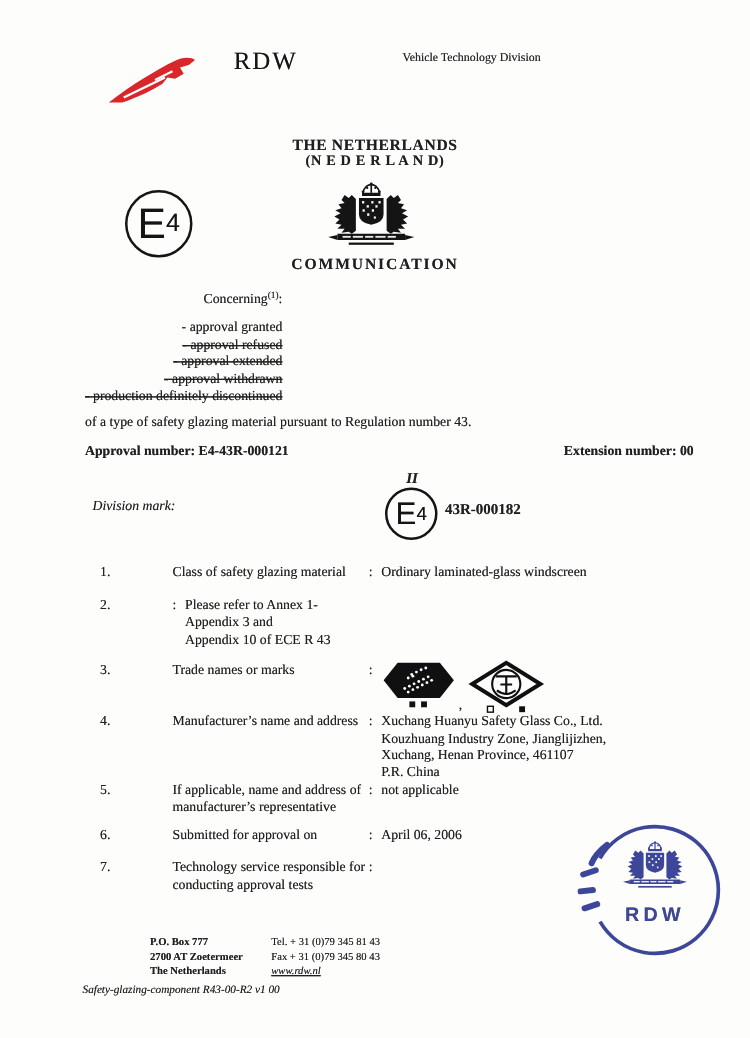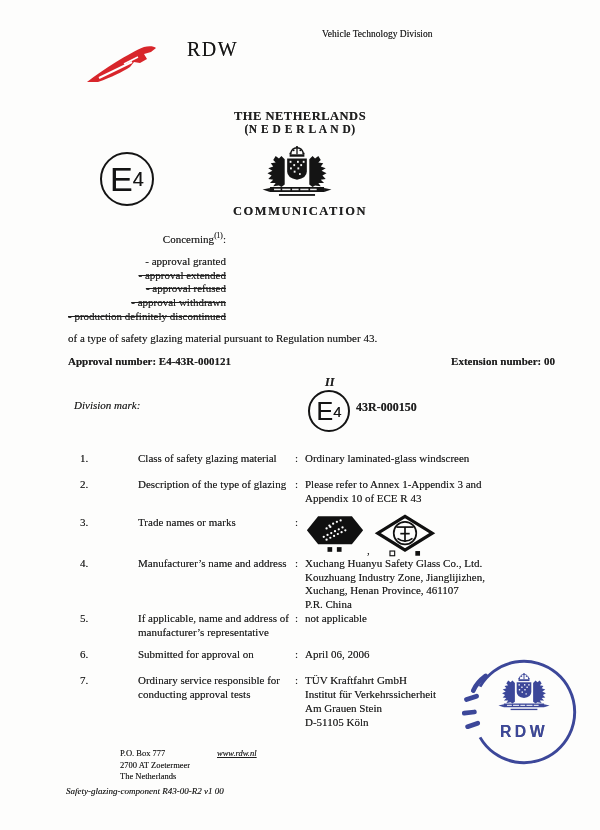--- a/index.html
+++ b/index.html
@@ -10,21 +10,21 @@
     text-shadow:0 0 .35px rgba(40,40,40,.65);
     padding-left:43px;
   }
   .abs{position:absolute;}
   .pre{white-space:pre-line;}
   .b{font-weight:bold;}
   .i{font-style:italic;}
   .center{text-align:center;}
   
   .wordmark{left:187px;top:38px;font-size:20px;letter-spacing:1.5px;color:#151515;}
-  .division{left:322px;top:29px;font-size:9.5px;color:#222;}
+  .division{left:322px;top:42px;font-size:9.5px;color:#222;}
   
   .country{left:150px;top:109px;width:300px;font-size:12.5px;letter-spacing:.5px;}
   .native{left:150px;top:123px;width:300px;font-size:11.5px;letter-spacing:.5px;font-weight:bold;}
   .communication{left:150px;top:204px;width:300px;font-size:12.5px;letter-spacing:1.5px;}
   
   .ecircle{border:2.4px solid #141414;border-radius:50%;display:flex;align-items:center;justify-content:center;background:transparent;font-family:"Liberation Sans",sans-serif;color:#141414;}
   .ecircle-big{left:100px;top:152px;width:50px;height:50px;}
   .ecircle-big .eb{font-size:34px;line-height:1;font-weight:400;}
   .ecircle-big .es{font-size:20px;line-height:1;}
   .ecircle-sm{left:308px;top:390px;width:38px;height:38px;}
@@ -49,21 +49,21 @@
   .row:nth-child(2){margin-bottom:10px;}
   .row:nth-child(3){margin-bottom:4px;height:38px;}
   .row:nth-child(4){margin-bottom:1px;line-height:13.5px;}
   .row:nth-child(5){margin-bottom:8px;line-height:13.5px;}
   .row:nth-child(6){margin-bottom:12px;}
   .val{display:flex;}
   .colon{width:10px;flex:0 0 10px;}
   .logos{display:flex;align-items:flex-start;gap:6px;margin-top:-2px;}
   .logos .sep{font-size:11px;align-self:flex-end;margin:0 -2px 2px -4px;}
   
-  .f-addr{left:120px;top:748px;font-size:8.5px;line-height:11.5px;}
+  .f-addr{left:120px;top:748px;font-size:8.5px;line-height:11.5px;font-weight:bold;}
   .f-contact{left:217px;top:748px;font-size:8.5px;line-height:11.5px;}
   .f-web{text-decoration:underline;font-style:italic;}
   .f-tagline{left:322px;top:747px;font-size:12.5px;}
   .f-ref{left:66px;top:786px;font-size:9px;}
   .f-page{left:452px;top:832px;font-size:10px;}
   
   .stamp{left:462px;top:650px;width:124px;height:124px;color:#2e3a92;opacity:.93;}
   svg{display:block;}
 </style>
 </head>
@@ -132,52 +132,51 @@
     <use href="#arms-g"></use>
   </svg>
 
   <div class="abs communication center b">COMMUNICATION</div>
 
   <div class="abs concerning">
     <div class="head">
       <span>Concerning</span><sup>(1)</sup><span>:</span>
     </div>
     <div>- approval granted</div>
+    <div class="struck">- approval refused</div>
     <div class="struck">- approval extended</div>
-    <div class="struck">- approval refused</div>
     <div class="struck">- approval withdrawn</div>
     <div class="struck">- production definitely discontinued</div>
   </div>
   <div class="abs subject">of a type of safety glazing material pursuant to Regulation number 43.</div>
 
   <div class="abs appnum b">Approval number: E4-43R-000121</div>
   <div class="abs extnum b">Extension number: 00</div>
 
   <div class="abs marklabel i">Division mark:</div>
   <div class="abs roman b i">II</div>
   <div class="abs ecircle ecircle-sm">
     <span class="eb">E</span>
     <span class="es">4</span>
   </div>
-  <div class="abs marknumber b">43R-000150</div>
+  <div class="abs marknumber b">43R-000182</div>
 
   <div class="abs items">
 
     <div class="row">
       <div>1.</div>
       <div class="pre">Class of safety glazing material</div>
       <div class="val">
           <span class="colon">:</span>
         <div class="pre">Ordinary laminated-glass windscreen</div>
         </div>
     </div>
 
     <div class="row">
       <div>2.</div>
-      <div class="pre">Description of the type of glazing</div>
       <div class="val">
           <span class="colon">:</span>
         <div class="pre">Please refer to Annex 1-Appendix 3 and
 Appendix 10 of ECE R 43</div>
         </div>
     </div>
 
     <div class="row">
       <div>3.</div>
       <div class="pre">Trade names or marks</div>
@@ -252,28 +251,24 @@
       <div>6.</div>
       <div class="pre">Submitted for approval on</div>
       <div class="val">
           <span class="colon">:</span>
         <div class="pre">April 06, 2006</div>
         </div>
     </div>
 
     <div class="row">
       <div>7.</div>
-      <div class="pre">Ordinary service responsible for
+      <div class="pre">Technology service responsible for
 conducting approval tests</div>
       <div class="val">
           <span class="colon">:</span>
-        <div class="pre">TÜV Kraftfahrt GmbH
-Institut für Verkehrssicherheit
-Am Grauen Stein
-D-51105 Köln</div>
         </div>
     </div>
 
   </div>
 
   <svg class="abs stamp" viewBox="0 0 110 110">
     <path d="M16,32.5 A45,45 0 1 1 16,77.5" fill="none" stroke="currentColor" stroke-width="2.6"></path>
     <g stroke="currentColor" stroke-width="4.2" stroke-linecap="round" fill="none">
       <path d="M21,23 Q13,29 10,36"></path>
       <path d="M4,44 L13,41"></path>
@@ -283,18 +278,20 @@
     <g transform="translate(28,20) scale(0.54)" fill="currentColor">
       <use href="#arms-g"></use>
     </g>
     <text x="55" y="77" text-anchor="middle" font-size="14" font-weight="bold" letter-spacing="3" fill="currentColor" font-family="Liberation Sans, sans-serif">RDW</text>
   </svg>
 
   <div class="abs f-addr pre">P.O. Box 777
 2700 AT Zoetermeer
 The Netherlands</div>
   <div class="abs f-contact">
+    <div class="pre">Tel.   + 31 (0)79 345 81 43
+Fax   + 31 (0)79 345 80 43</div>
     <div class="f-web">www.rdw.nl</div>
   </div>
   <div class="abs f-ref i">Safety-glazing-component R43-00-R2 v1 00</div>
   <div class="abs f-page i">Page 1 of 23</div>
 
 </div>
 
 </body></html>

